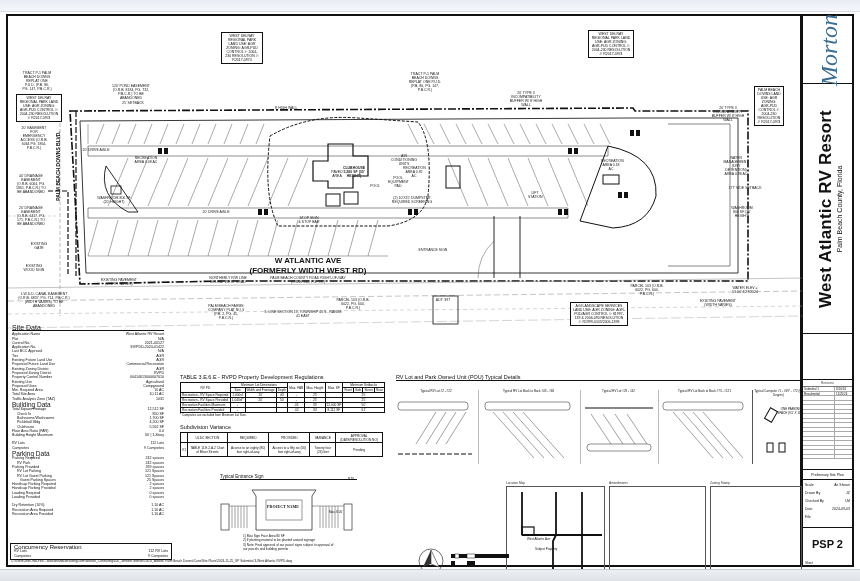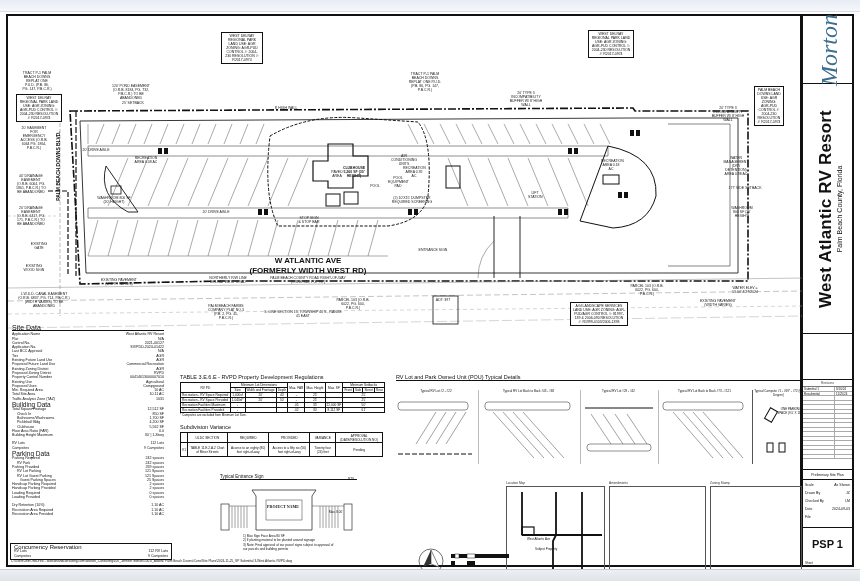--- a/index.html
+++ b/index.html
@@ -666,18 +666,18 @@
     <div class="r">
         <span>Date</span>
         <span>2024-09-03</span>
       </div>
     <div class="r">
         <span>File</span>
         <span></span>
       </div>
   </div>
   <div class="tb-sheet">
-    <span class="num">PSP 1</span>
+    <span class="num">PSP 2</span>
     <span class="lbl">Sheet</span>
   </div>
 </div>
 
 <div class="botbar"></div>
 
 </body></html>

